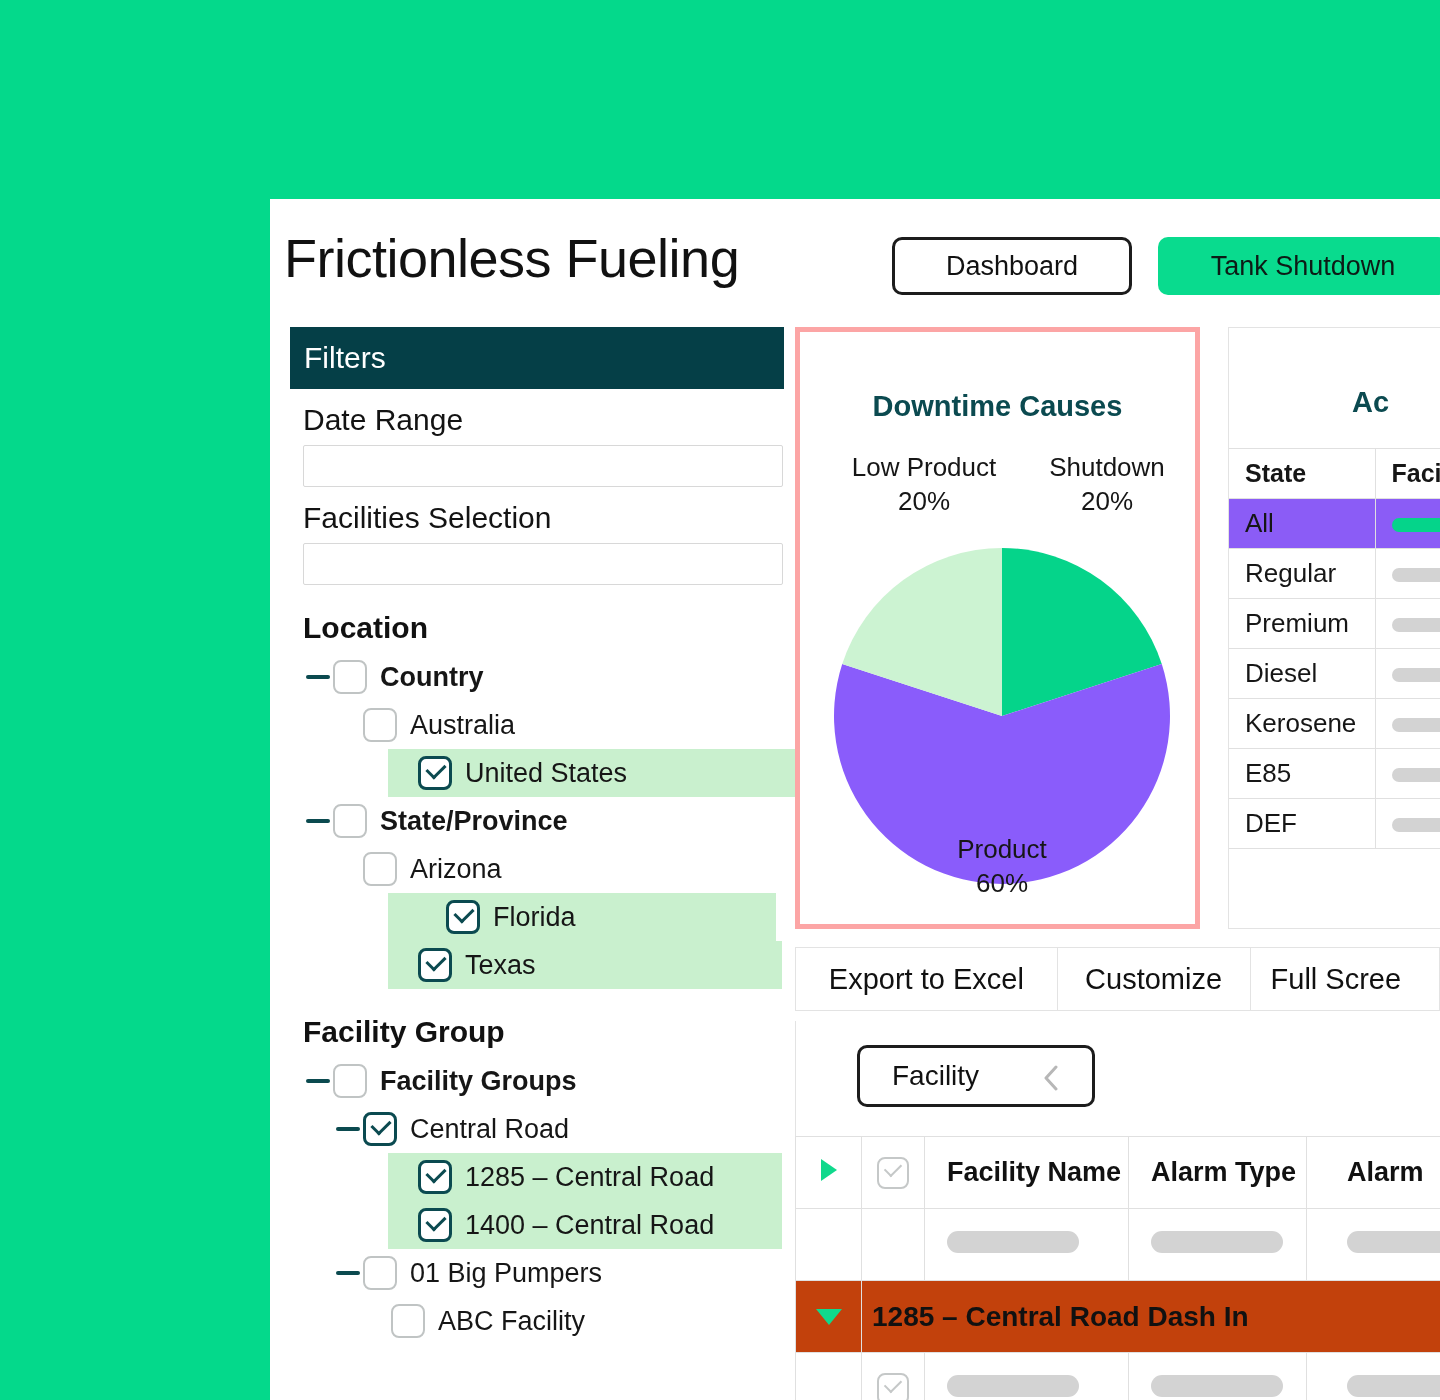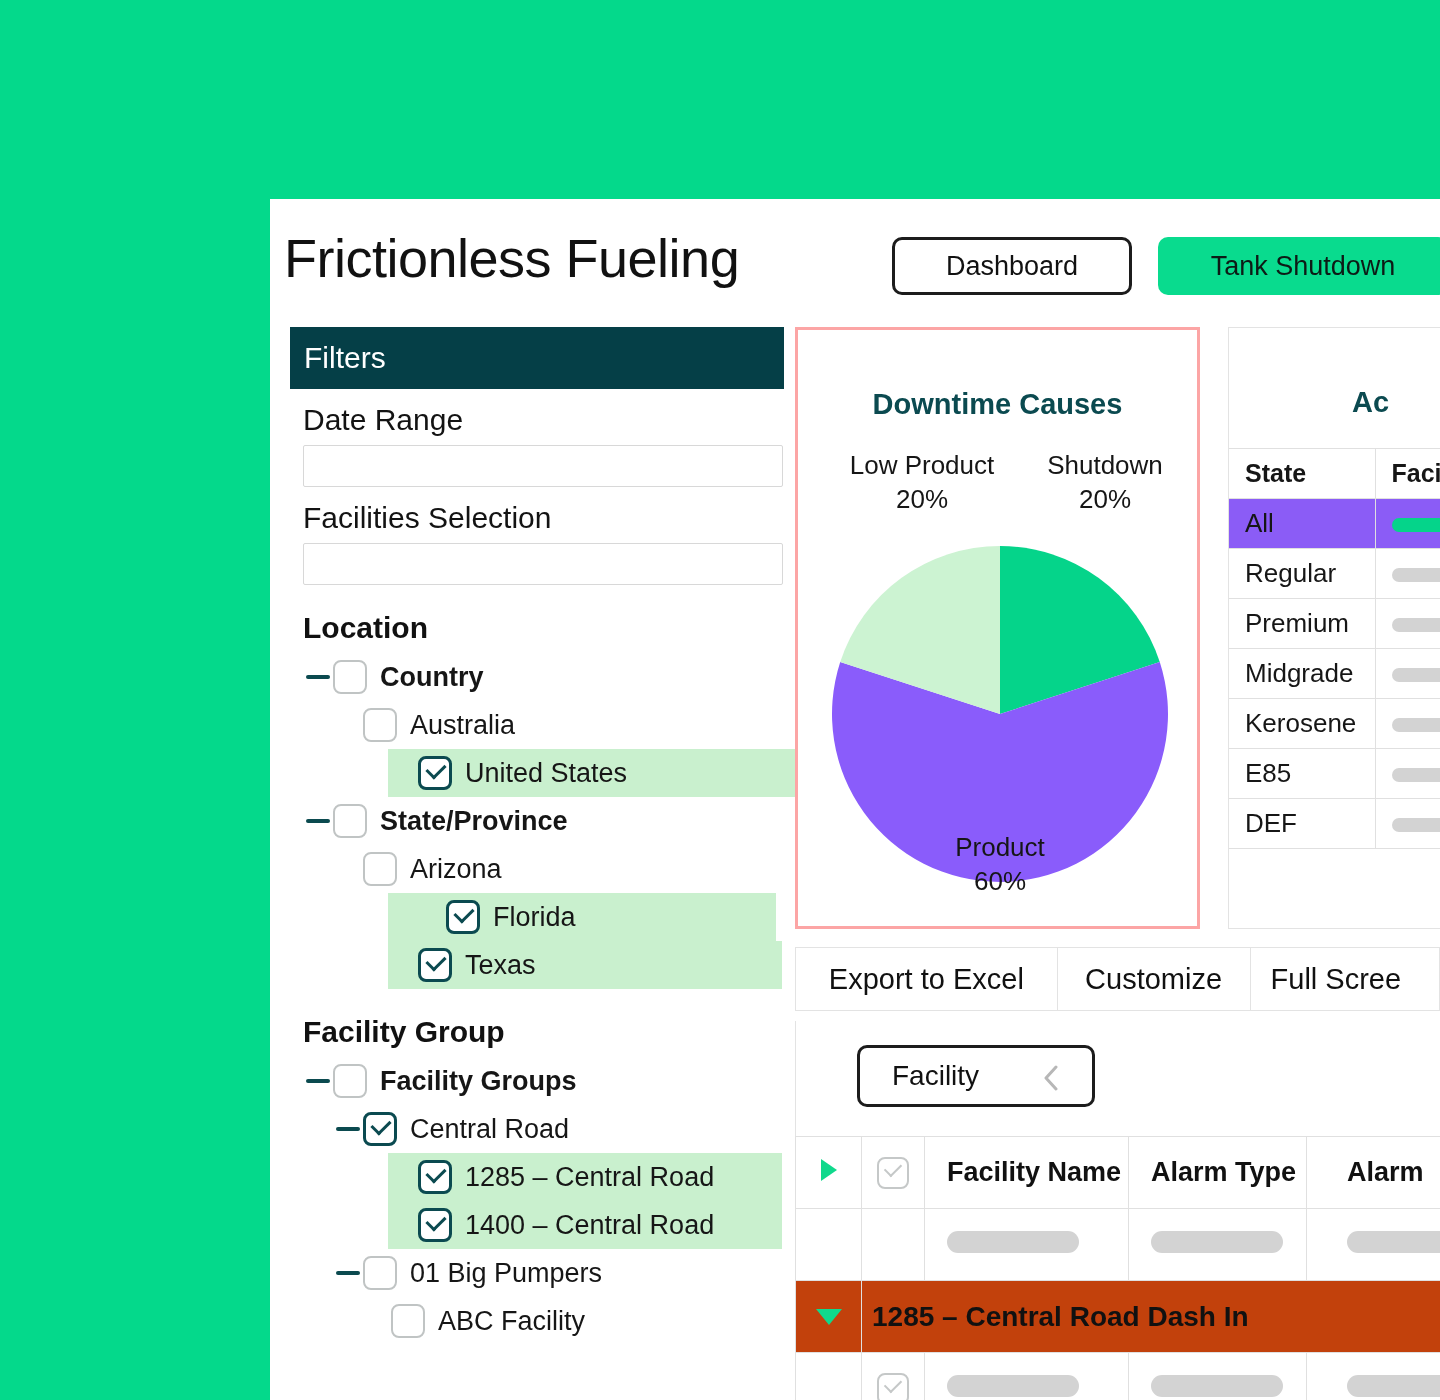--- a/index.html
+++ b/index.html
@@ -153,21 +153,21 @@
     white-space: nowrap;
   }
   .tree-label.bold { font-weight: 700; }
 
   
   #pie-card {
     position: absolute;
     left: 525px; top: 128px;
     width: 405px; height: 602px;
     background: #ffffff;
-    border: 3px solid #fca5a5;
+    border: 5px solid #fca5a5;
   }
   #pie-title {
     margin-top: 58px;
     text-align: center;
     font-size: 29px;
     font-weight: 700;
     color: #0B4A50;
   }
   #pie-wrap {
     position: absolute;
@@ -510,21 +510,21 @@
           </tr>
           <tr class="">
             <td class="col-state">Regular</td>
             <td class="col-fac"><span class="bar"></span></td>
           </tr>
           <tr class="">
             <td class="col-state">Premium</td>
             <td class="col-fac"><span class="bar"></span></td>
           </tr>
           <tr class="">
-            <td class="col-state">Midgrade</td>
+            <td class="col-state">Diesel</td>
             <td class="col-fac"><span class="bar"></span></td>
           </tr>
           <tr class="">
             <td class="col-state">Kerosene</td>
             <td class="col-fac"><span class="bar"></span></td>
           </tr>
           <tr class="">
             <td class="col-state">E85</td>
             <td class="col-fac"><span class="bar"></span></td>
           </tr>

